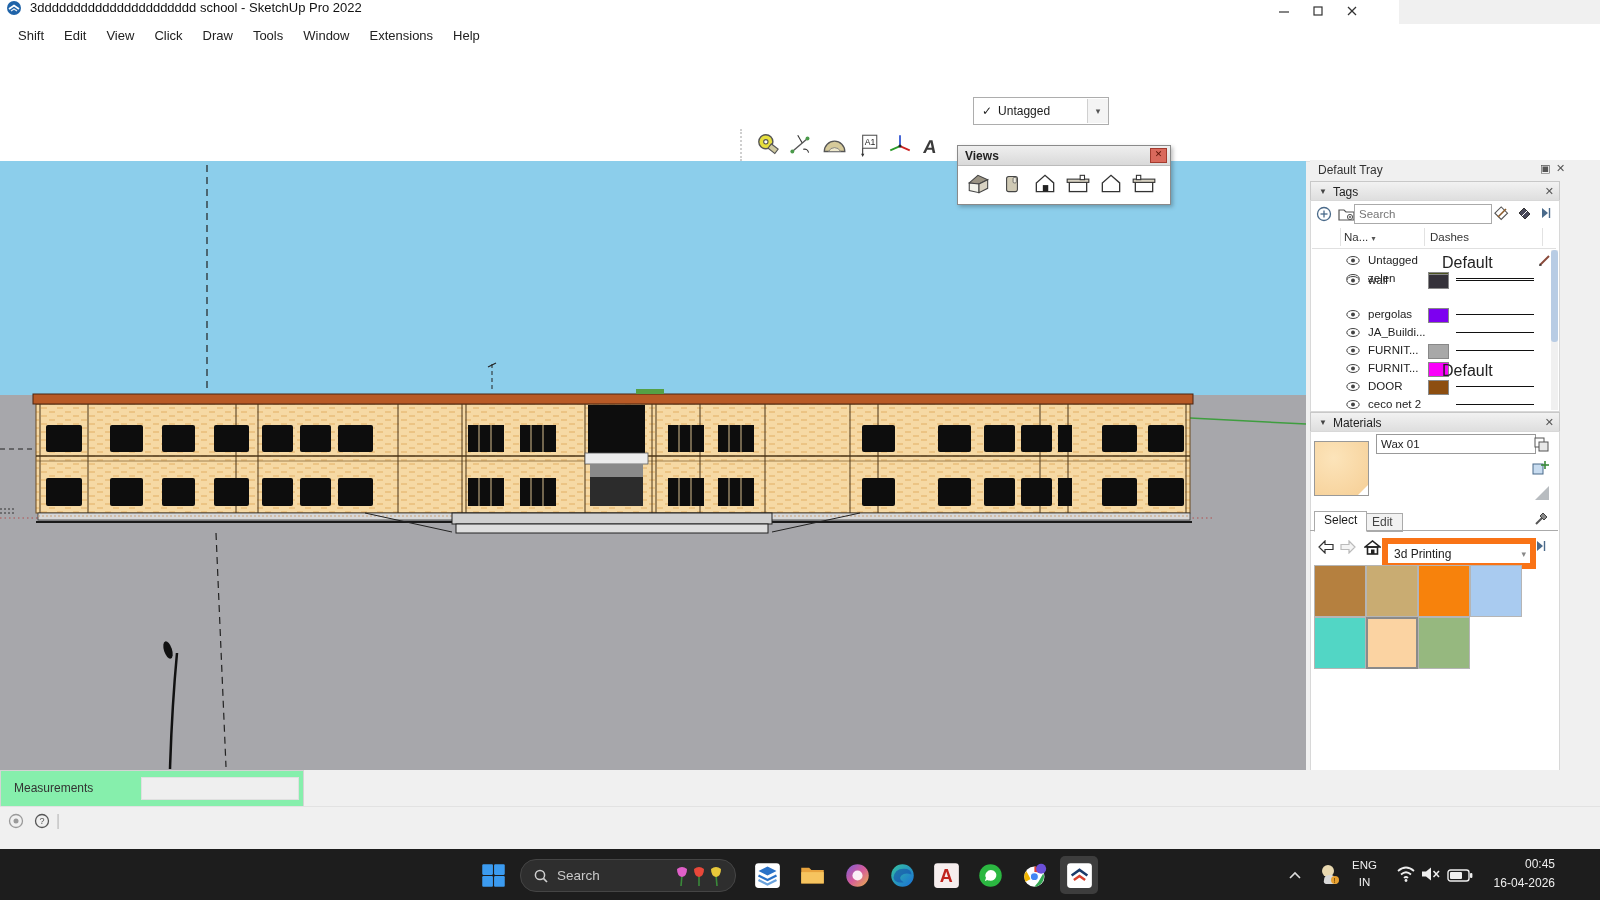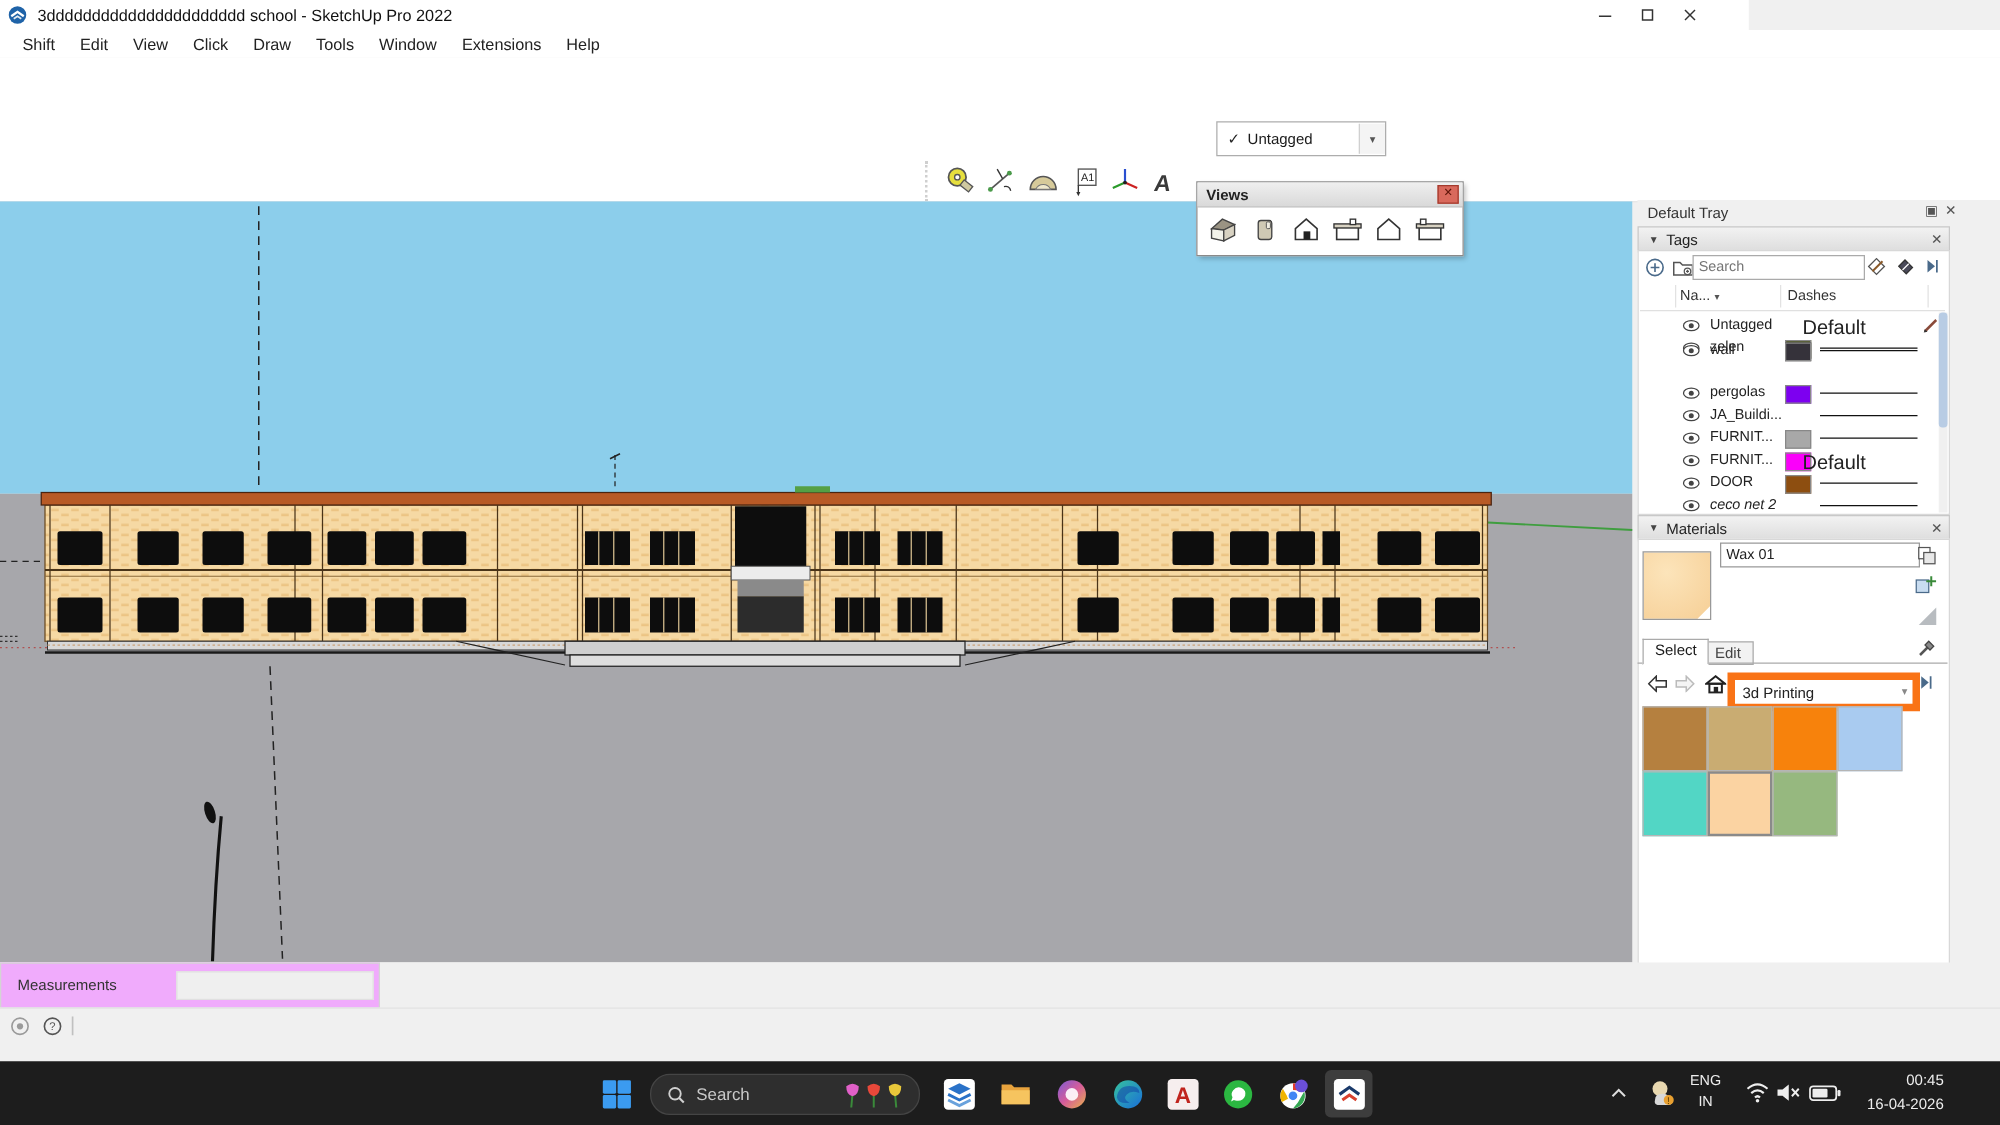--- a/index.html
+++ b/index.html
@@ -1,19 +1,19 @@
 <!DOCTYPE html>
 <html><head>
 <meta charset="utf-8">
 <style>
   html,body{margin:0;padding:0;background:#555;}
   #screen{position:relative;width:1600px;height:900px;background:#f0f0f0;overflow:hidden;
     font-family:"Liberation Sans","DejaVu Sans",sans-serif;color:#1a1a1a;}
   
-  #titlebar{position:absolute;left:0;top:0;width:1399px;height:24px;background:#ffffff;display:flex;align-items:center;}
+  #titlebar{position:absolute;left:0;top:0;width:1399px;height:24px;background:#ffffff;display:flex;}
   #titlebar .title{font-size:13px;color:#111;margin-left:8px;white-space:nowrap;}
   .winbtn{width:34px;height:22px;display:flex;align-items:center;justify-content:center;}
   
   #menubar{position:absolute;left:0;top:24px;width:1600px;height:22px;background:#ffffff;display:flex;align-items:center;padding-left:8px;}
   #menubar span{font-size:13px;color:#222;padding:2px 10px;cursor:default;}
   #toolzone{position:absolute;left:0;top:46px;width:1600px;height:115px;background:#ffffff;border-bottom:1px solid #e0e0e0;}
   
   .tbar{display:flex;align-items:center;}
   .ti{width:33px;height:36px;display:flex;align-items:center;justify-content:center;}
   .ti svg{width:26px;height:26px;}
@@ -46,21 +46,21 @@
   .tagname{position:absolute;left:58px;top:2px;font-size:11.5px;color:#222;white-space:nowrap;}
   .tagswatch{position:absolute;left:118px;top:2px;width:19px;height:13px;border:1px solid #888;}
   .dashline{position:absolute;left:146px;top:8px;width:78px;border-top:1.6px solid #111;}
   .dashtext{position:absolute;left:132px;top:2px;font-size:16px;color:#222;}
   .colsep{position:absolute;top:0;width:1px;height:18px;background:#e2e2e2;}
   .mtab{position:absolute;font-size:12px;height:18px;padding:1px 9px 0;border:1px solid #aaa;background:#fff;}
   .msw{position:absolute;width:50px;height:50px;border:1px solid #b5b5b5;}
   .navbtn{position:absolute;width:20px;height:20px;display:flex;align-items:center;justify-content:center;}
   
   #measurebar{position:absolute;left:0;top:770px;width:1600px;height:36px;background:#f0f0f0;}
-  #measurebox{position:absolute;left:0;top:0;width:302px;height:35px;background:#f0abfc;border:1px solid #d4d4d4;}
+  #measurebox{position:absolute;left:0;top:0;width:302px;height:35px;background:#86efac;border:1px solid #d4d4d4;}
   #measurebox .lbl{position:absolute;left:13px;top:10px;font-size:12px;color:#333;}
   #measurebox .val{position:absolute;left:140px;top:6px;width:156px;height:21px;background:#efefef;border:1px solid #e0e0e0;}
   #statusbar{position:absolute;left:0;top:806px;width:1600px;height:43px;background:#f0f0f0;border-top:1px solid #e2e2e2;}
   #statusbar .hint{position:absolute;left:64px;top:7px;font-size:12.5px;color:#1a1a1a;}
   
   #taskbar{position:absolute;left:0;top:849px;width:1600px;height:51px;background:#1d1d1d;}
   .tkico{position:absolute;top:7px;width:38px;height:38px;border-radius:5px;display:flex;align-items:center;justify-content:center;}
   .tkico svg{width:27px;height:27px;}
   #searchpill{position:absolute;left:520px;top:10px;width:214px;height:31px;background:#2e2e2e;border:1px solid #454545;border-radius:16px;display:flex;align-items:center;}
   #searchpill .stext{color:#c9c9c9;font-size:13.5px;margin-left:8px;}
@@ -656,21 +656,21 @@
       </div>
       <div class="tagrow" style="top:128px;">
         <span class="eyeico"><svg width="14" height="11" viewBox="0 0 14 11">
               <ellipse cx="7" cy="5.5" rx="6.2" ry="4" fill="#fff" stroke="#444"></ellipse>
               <circle cx="7" cy="5.5" r="2" fill="#444"></circle>
             </svg></span>
         <span class="tagname">DOOR</span>
         <span class="tagswatch" style="background: rgb(141, 78, 16);"></span>
         <span class="dashline"></span>
       </div>
-      <div class="tagrow" style="top:146px;font-style:italic;">
+      <div class="tagrow" style="top:146px;">
         <span class="eyeico"><svg width="14" height="11" viewBox="0 0 14 11">
               <ellipse cx="7" cy="5.5" rx="6.2" ry="4" fill="#fff" stroke="#444"></ellipse>
               <circle cx="7" cy="5.5" r="2" fill="#444"></circle>
             </svg></span>
         <span class="tagname">ceco net 2</span>
         <span class="dashline"></span>
       </div>
     </div>
 
     <div style="position:absolute;left:241px;top:90px;width:7px;height:160px;background:#f0f0f0;">

